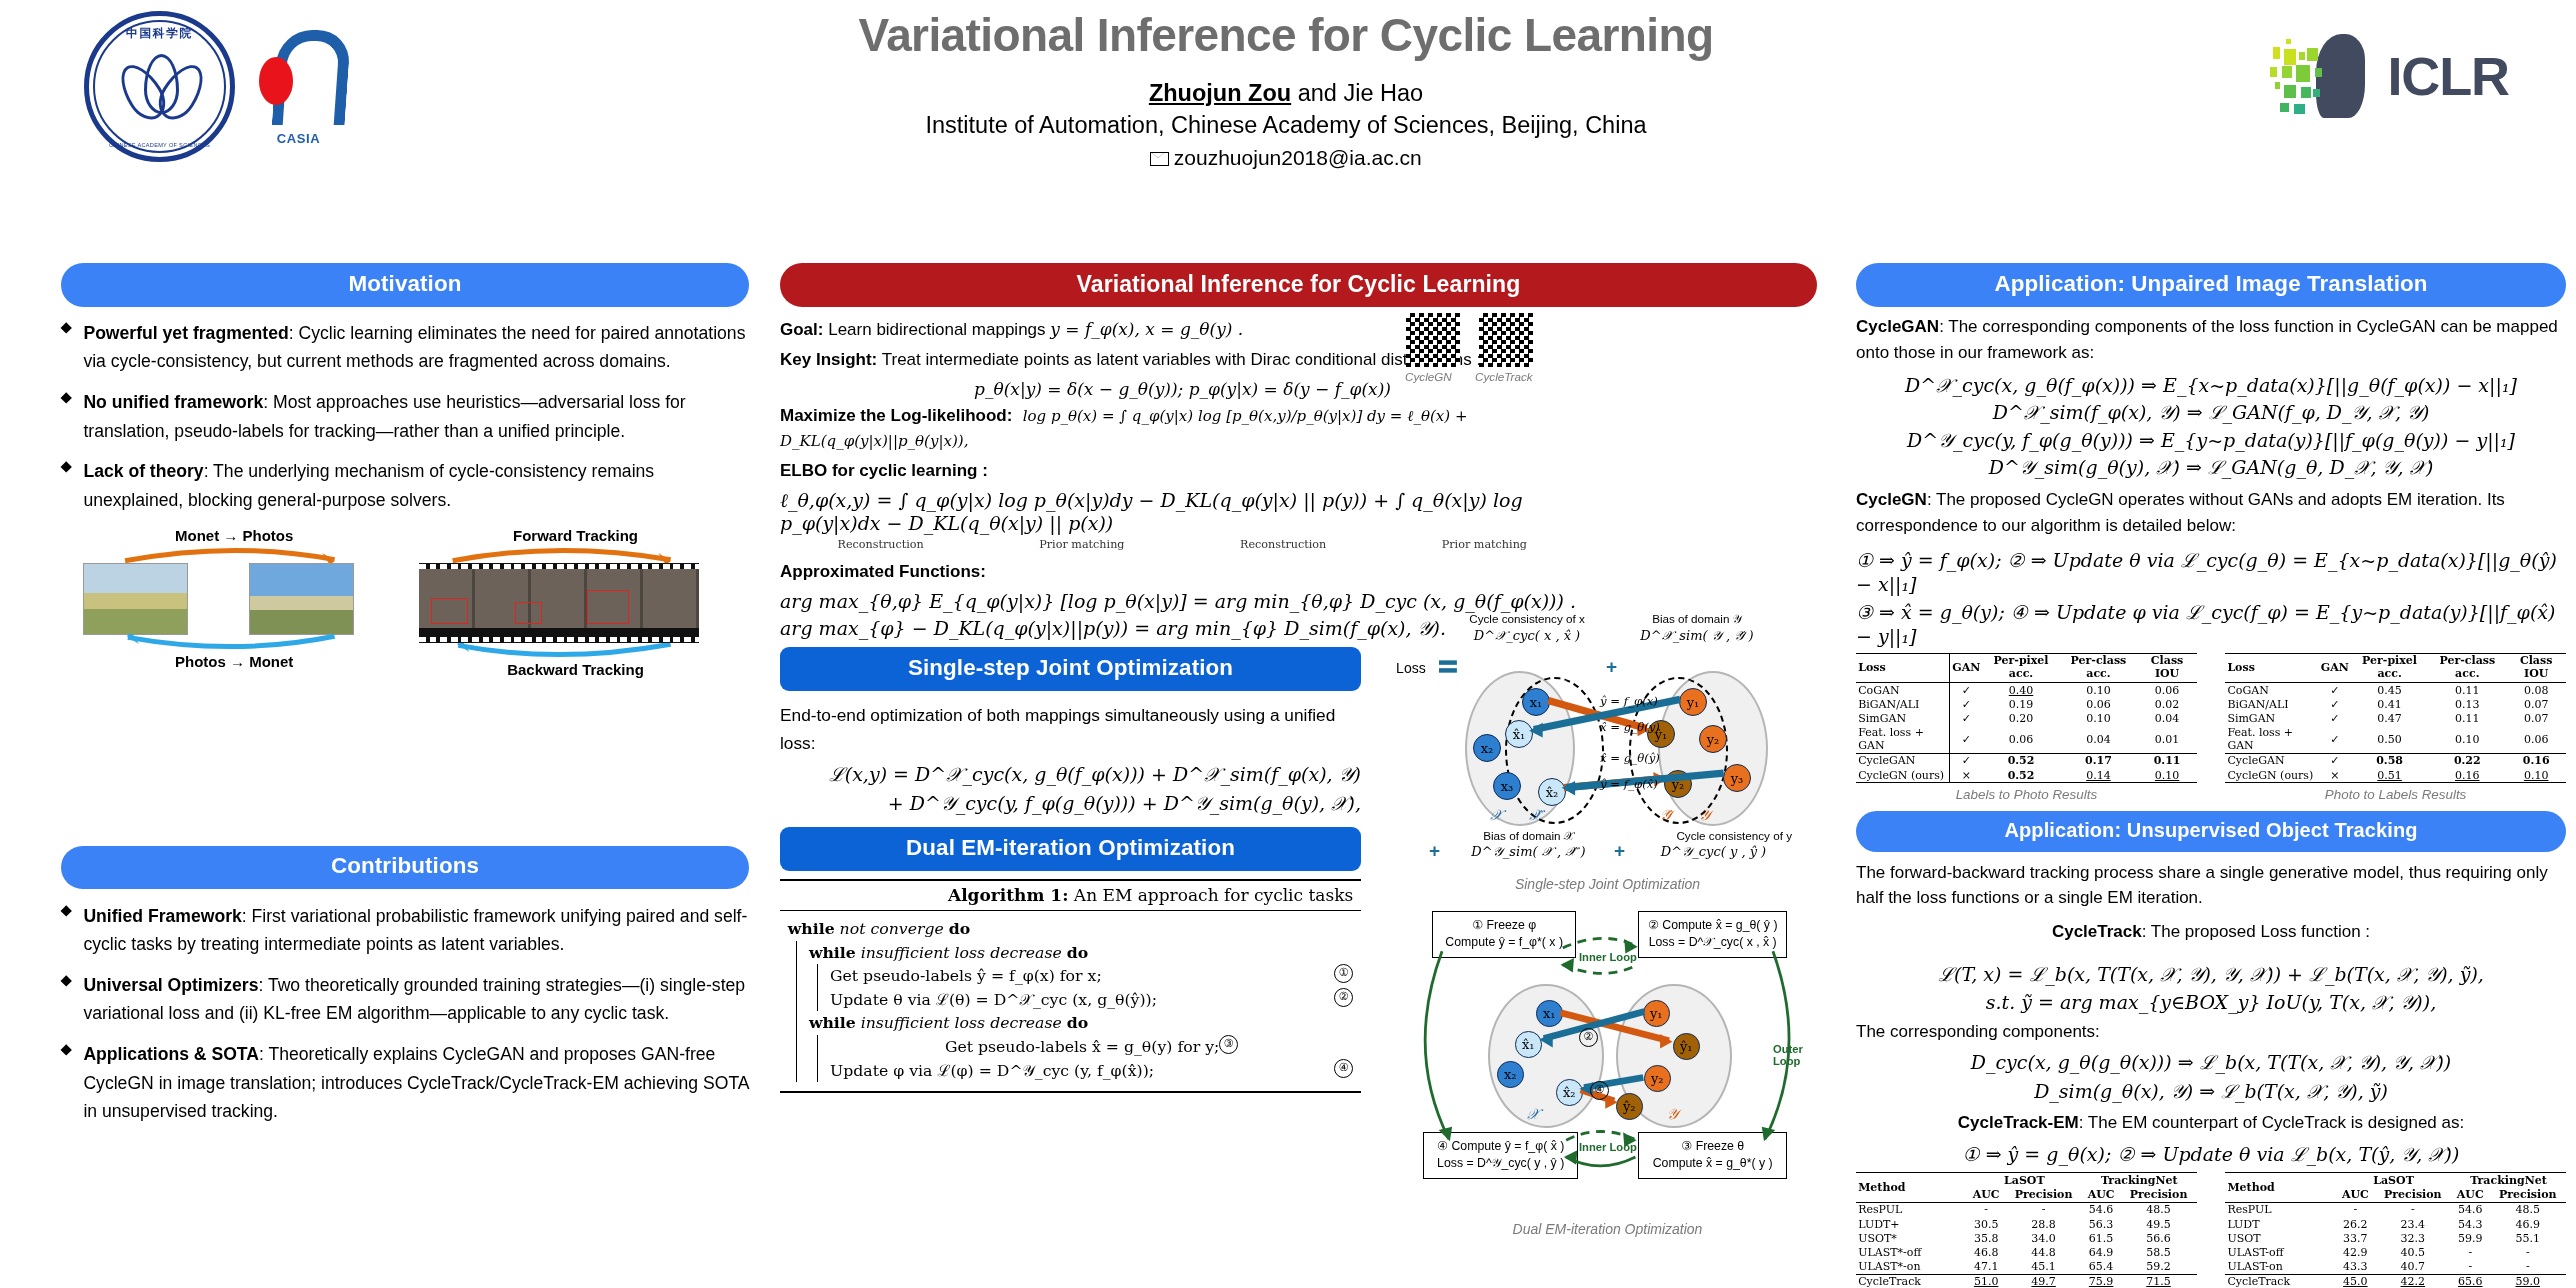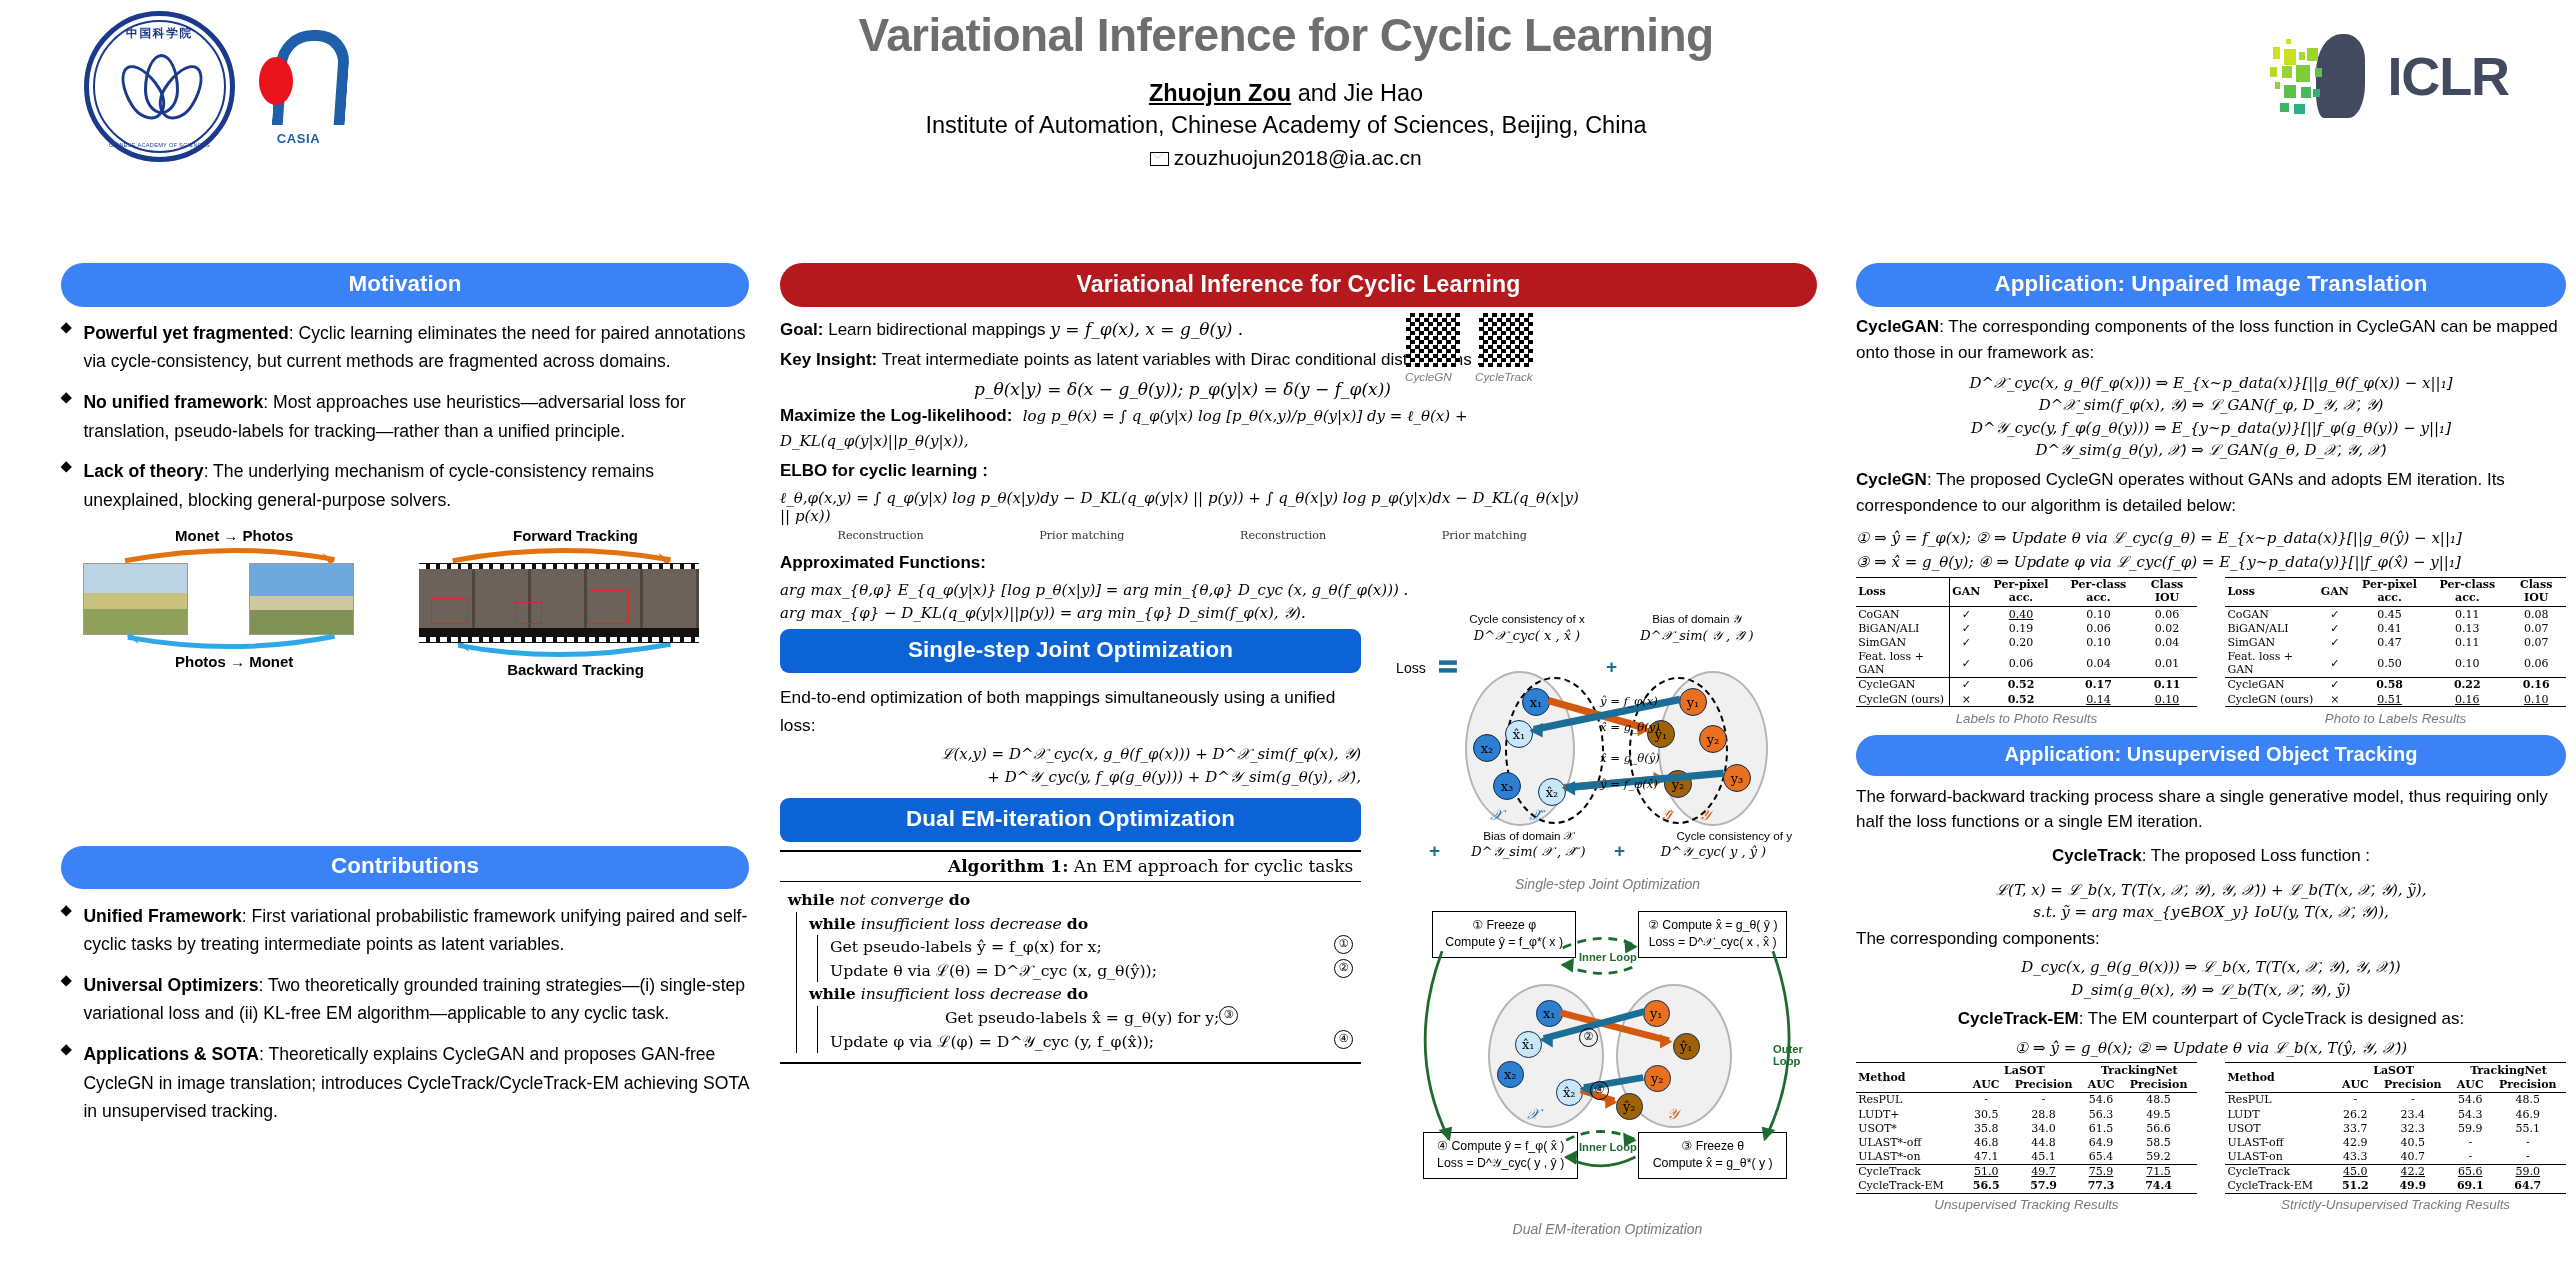--- a/index.html
+++ b/index.html
@@ -72,21 +72,21 @@
   .perf{position:absolute;left:0;right:0;height:5px;background:
      repeating-linear-gradient(90deg,#fff 0 6.7px,#111 6.7px 10.6px);}
   .perf.t{top:1.1px;} .perf.b{bottom:1.1px;}
   .redbox{position:absolute;border:1.7px solid #e0251d;}
 
   
   .mid-inner{margin-top:10px;}
   .mline{font-size:17px;line-height:1.45;margin:5.6px 0;}
   .lbl{font-weight:bold;}
   .eq{font-family:"DejaVu Serif",serif;font-style:italic;text-align:center;margin:4.5px 0;}
-  .eq.s30{font-size:17px;} .eq.s26{font-size:15px;}
+  .eq.s30{font-size:17px;} .eq.s26{font-size:19px;}
   .eq.left{text-align:left;}
 
   .qr{position:absolute;width:54px;height:54px;background:
      repeating-conic-gradient(#000 0 25%, #fff 0 50%) 0 0/9px 9px;}
   .qrcap{position:absolute;font-size:11.7px;font-style:italic;color:#7a7a7a;font-family:"Liberation Sans",sans-serif;}
 
   .algbox{border-top:2.2px solid #000;border-bottom:2.2px solid #000;margin-top:7.8px;padding:0;}
   .algbox .hdr{border-bottom:1.7px solid #000;padding:4.5px 7.8px;font-family:"DejaVu Serif",serif;font-size:17px;text-align:right;}
   .algbox .hdr b{font-weight:bold;}
   .algbox .bd{padding:6.7px 7.8px 9px;font-family:"DejaVu Serif",serif;font-size:15.7px;line-height:1.5;}
@@ -623,21 +623,21 @@
           </tbody>
         </table>
         <div class="tcap">Photo to Labels Results</div>
       </div>
     </div>
 
     <div class="band band-red" style="margin-top:9px;font-size:20px;">Application: Unsupervised Object Tracking</div>
 
     <div class="rtxt">The forward-backward tracking process share a single generative model, thus requiring only half the loss functions or a single EM iteration.</div>
 
-    <div class="rtxt" style="text-align:center;margin-bottom:10px;">
+    <div class="rtxt" style="text-align:center;margin-bottom:16px;">
       <b>CycleTrack</b><span>: The proposed Loss function :</span>
     </div>
     <div class="eq s26">ℒ(T, x) = ℒ_b(x, T(T(x, 𝒳, 𝒴), 𝒴, 𝒳)) + ℒ_b(T(x, 𝒳, 𝒴), ỹ),</div>
     <div class="eq s26">s.t.   ỹ = arg max_{y∈BOX_y} IoU(y, T(x, 𝒳, 𝒴)),</div>
 
     <div class="rtxt" style="margin:3.4px 0;">The corresponding components:</div>
     <div class="eq s26">D_cyc(x, g_θ(g_θ(x))) ⇒ ℒ_b(x, T(T(x, 𝒳, 𝒴), 𝒴, 𝒳))</div>
     <div class="eq s26">D_sim(g_θ(x), 𝒴) ⇒ ℒ_b(T(x, 𝒳, 𝒴), ỹ)</div>
 
     <div class="rtxt" style="text-align:center;margin-bottom:1.1px;">

